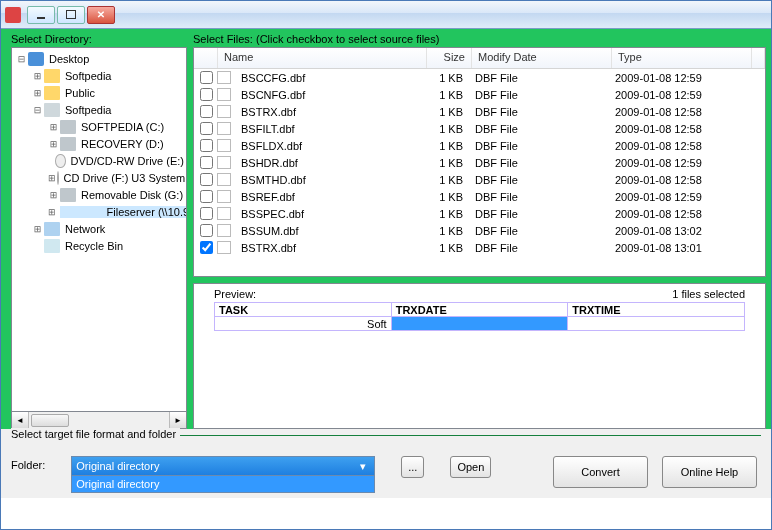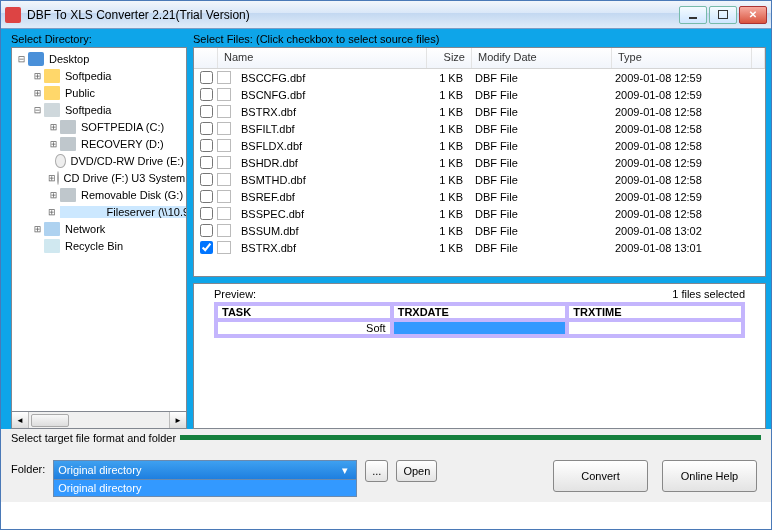--- a/index.html
+++ b/index.html
@@ -38,46 +38,45 @@
 .filelist{border:1px solid #828790;background:#fff;height:230px;overflow:hidden;}
 .fl-head{display:flex;height:21px;background:linear-gradient(#fff,#f1f5fb);border-bottom:1px solid #d5d5d5;}
 .fl-col{padding:3px 6px;border-right:1px solid #e3e3e3;color:#333;cursor:pointer;}
 .fl-row{display:flex;height:17px;align-items:center;}
 .fl-row .chk{margin:0 4px 0 6px;cursor:pointer;}
 .fl-row .fi{width:14px;height:13px;background:#fff;border:1px solid #bbb;margin-right:4px;}
 .fl-cell{padding:0 6px;overflow:hidden;white-space:nowrap;}
 .preview-box{margin-top:6px;border:1px solid #828790;background:#fff;flex:1;padding:4px 20px;display:flex;flex-direction:column;}
 .pv-head-row{display:flex;justify-content:space-between;margin-bottom:2px;}
 .pv-table{border-collapse:collapse;}
-.pv-table th,.pv-table td{border:4px solid #c4b5fd;height:14px;padding:0 4px;font-size:11px;}
+.pv-table th,.pv-table td{border:1px solid #c4b5fd;height:14px;padding:0 4px;font-size:11px;}
 .pv-table th{background:#fff;font-weight:bold;text-align:left;width:100px;}
 .pv-table td{width:100px;text-align:right;}
 .pv-table tr.sel td.blue{background:#3399ff;}
 .bottom-sec{padding:6px 10px 10px 10px;border-top:0;}
-.sep-lbl{border-top:5px solid #15803d;margin:0 0 8px 0;position:relative;}
+.sep-lbl{border-top:1px solid #15803d;margin:0 0 8px 0;position:relative;}
 .sep-lbl span{position:relative;top:-8px;background:#f0f0f0;padding:0 4px 0 0;}
 .bottom-sec{background:#f0f0f0;}
-.folder-row{display:flex;align-items:flex-start;gap:8px;}
+.folder-row{display:flex;align-items:flex-start;gap:26px;}
 .folder-lbl{padding-top:3px;}
 .combo-wrap{position:relative;}
 .combo{width:304px;height:20px;background:linear-gradient(#3ea0f0,#1e7fe0);color:#fff;border:1px solid #6b8aae;display:flex;align-items:center;padding:0 4px;cursor:pointer;}
 .combo .drop{margin-left:auto;width:15px;text-align:center;}
 .combo-list{position:absolute;top:19px;left:0;width:304px;background:#fff;border:1px solid #6b8aae;z-index:10;}
 .combo-list div{height:16px;padding:0 4px;background:#3399ff;color:#fff;display:flex;align-items:center;cursor:pointer;}
 .btn-s{height:22px;border:1px solid #888;background:linear-gradient(#fff,#e3e3e3);border-radius:3px;padding:0 6px;cursor:pointer;display:flex;align-items:center;}
 .btn-big{width:95px;height:32px;border:1px solid #888;background:linear-gradient(#fff,#e3e3e3);border-radius:3px;cursor:pointer;display:flex;align-items:center;justify-content:center;}
 .big-btns{margin-left:auto;display:flex;gap:14px;padding-right:4px;}
-.main-area{background:#0ea5e9;}
+.main-area{background:#22c55e;}
 </style>
 </head>
 <body>
 
 <div class="titlebar">
   <div class="app-icon"></div>
-  <div class="title-text">DBF To XLS Converter 2.21(Trial Version)</div>
   <div class="win-btns">
     <div class="win-btn min"></div>
     <div class="win-btn max"></div>
     <div class="win-btn close"></div>
   </div>
 </div>
 
 <div class="main-area">
 <div class="content">
   <div class="left-col">

